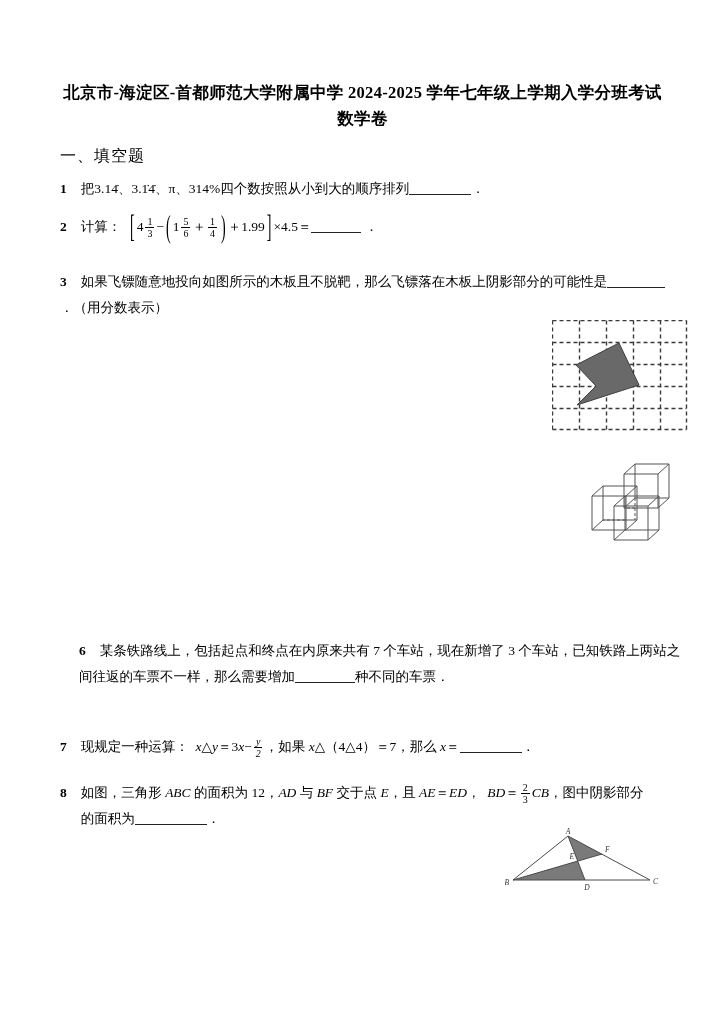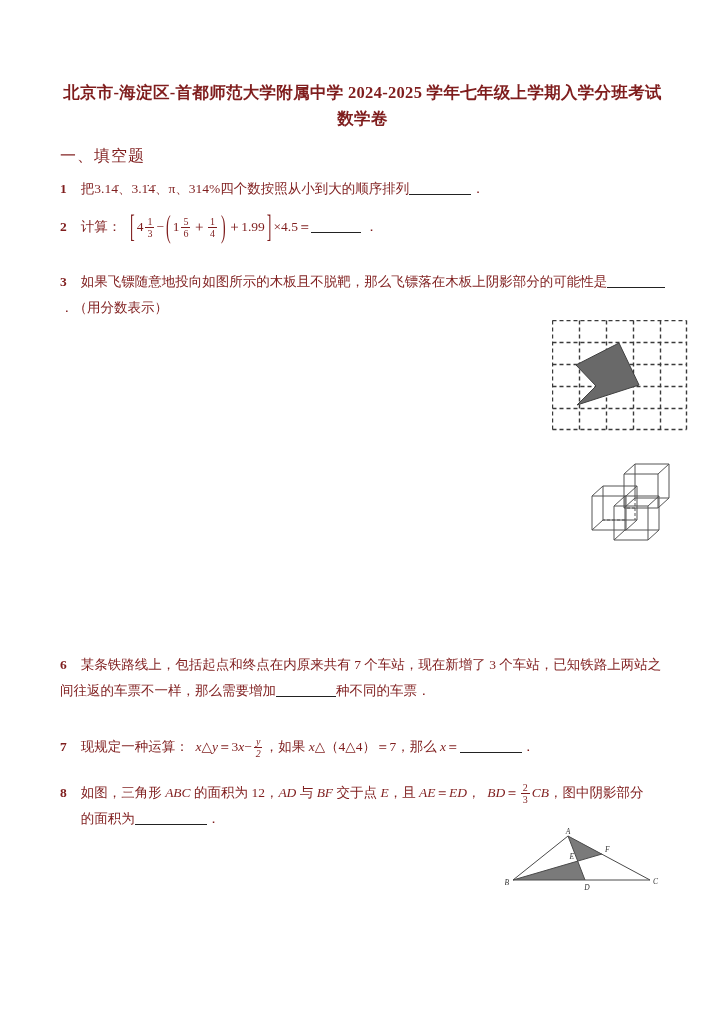--- a/index.html
+++ b/index.html
@@ -1,21 +1,21 @@
 <!DOCTYPE html>
 <html><head>
 <meta charset="utf-8">
 <style>
   html,body{margin:0;padding:0;background:#fff;}
   .page{
     position:relative;
     width:725px;height:1024px;
     background:#ffffff;
     font-family:"Liberation Serif","DejaVu Serif",serif;
-    color:#7f1d1d;
+    color:#000000;
     overflow:hidden;
   }
   .title{
     position:absolute;left:60px;top:80px;width:605px;
     text-align:center;font-size:16.5px;font-weight:bold;
     line-height:1.6;letter-spacing:0.3px;
   }
   .section-heading{
     position:absolute;left:60px;top:146px;
     font-size:16px;letter-spacing:1px;
@@ -23,21 +23,21 @@
   .q{
     position:absolute;left:60px;
     font-size:13.5px;line-height:1.9;
   }
   .qnum{font-weight:700;margin-right:14px;}
   .q-1{top:176px;width:612px;}
   .q-2{top:206px;width:612px;line-height:42px;height:46px;white-space:nowrap;}
   .q-3{top:269px;width:608px;}
   .q-4{top:441px;width:612px;}
   .q-5{top:562px;width:612px;}
-  .q-6{top:652px;width:612px;}
+  .q-6{top:638px;width:612px;margin-left:19px;}
   .q-7{top:734px;width:612px;}
   .q-8{top:780px;width:596px;display:flex;}
   .q-8 .qnum{flex:0 0 auto;}
   .q-8 .qtext{flex:1 1 auto;}
   .blank{
     display:inline-block;height:13px;
     border-bottom:1px solid #222;
     vertical-align:-2px;
   }
   .b{font-weight:400;}

